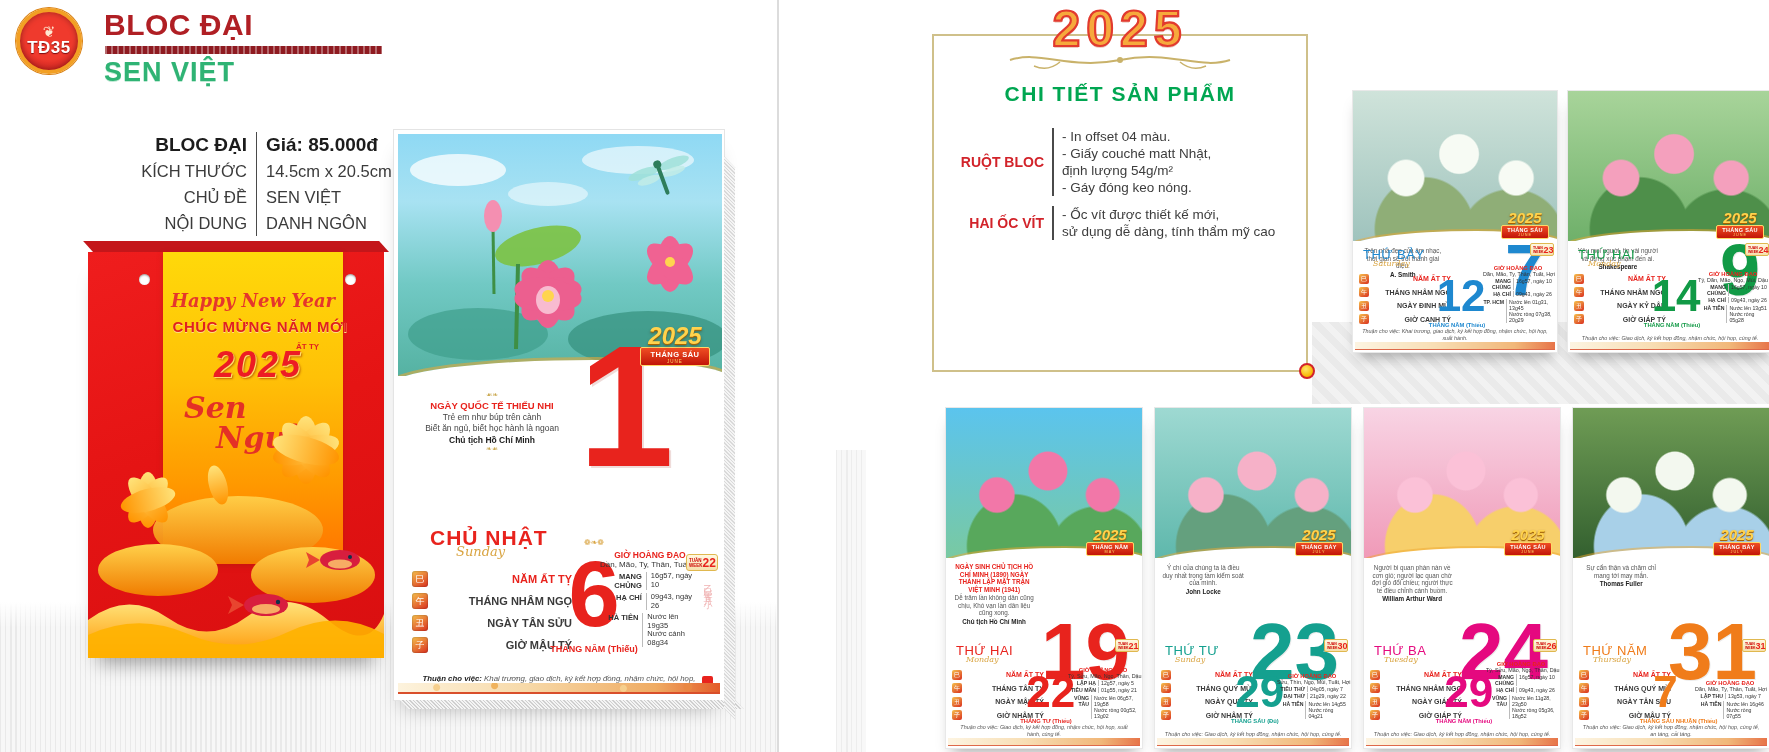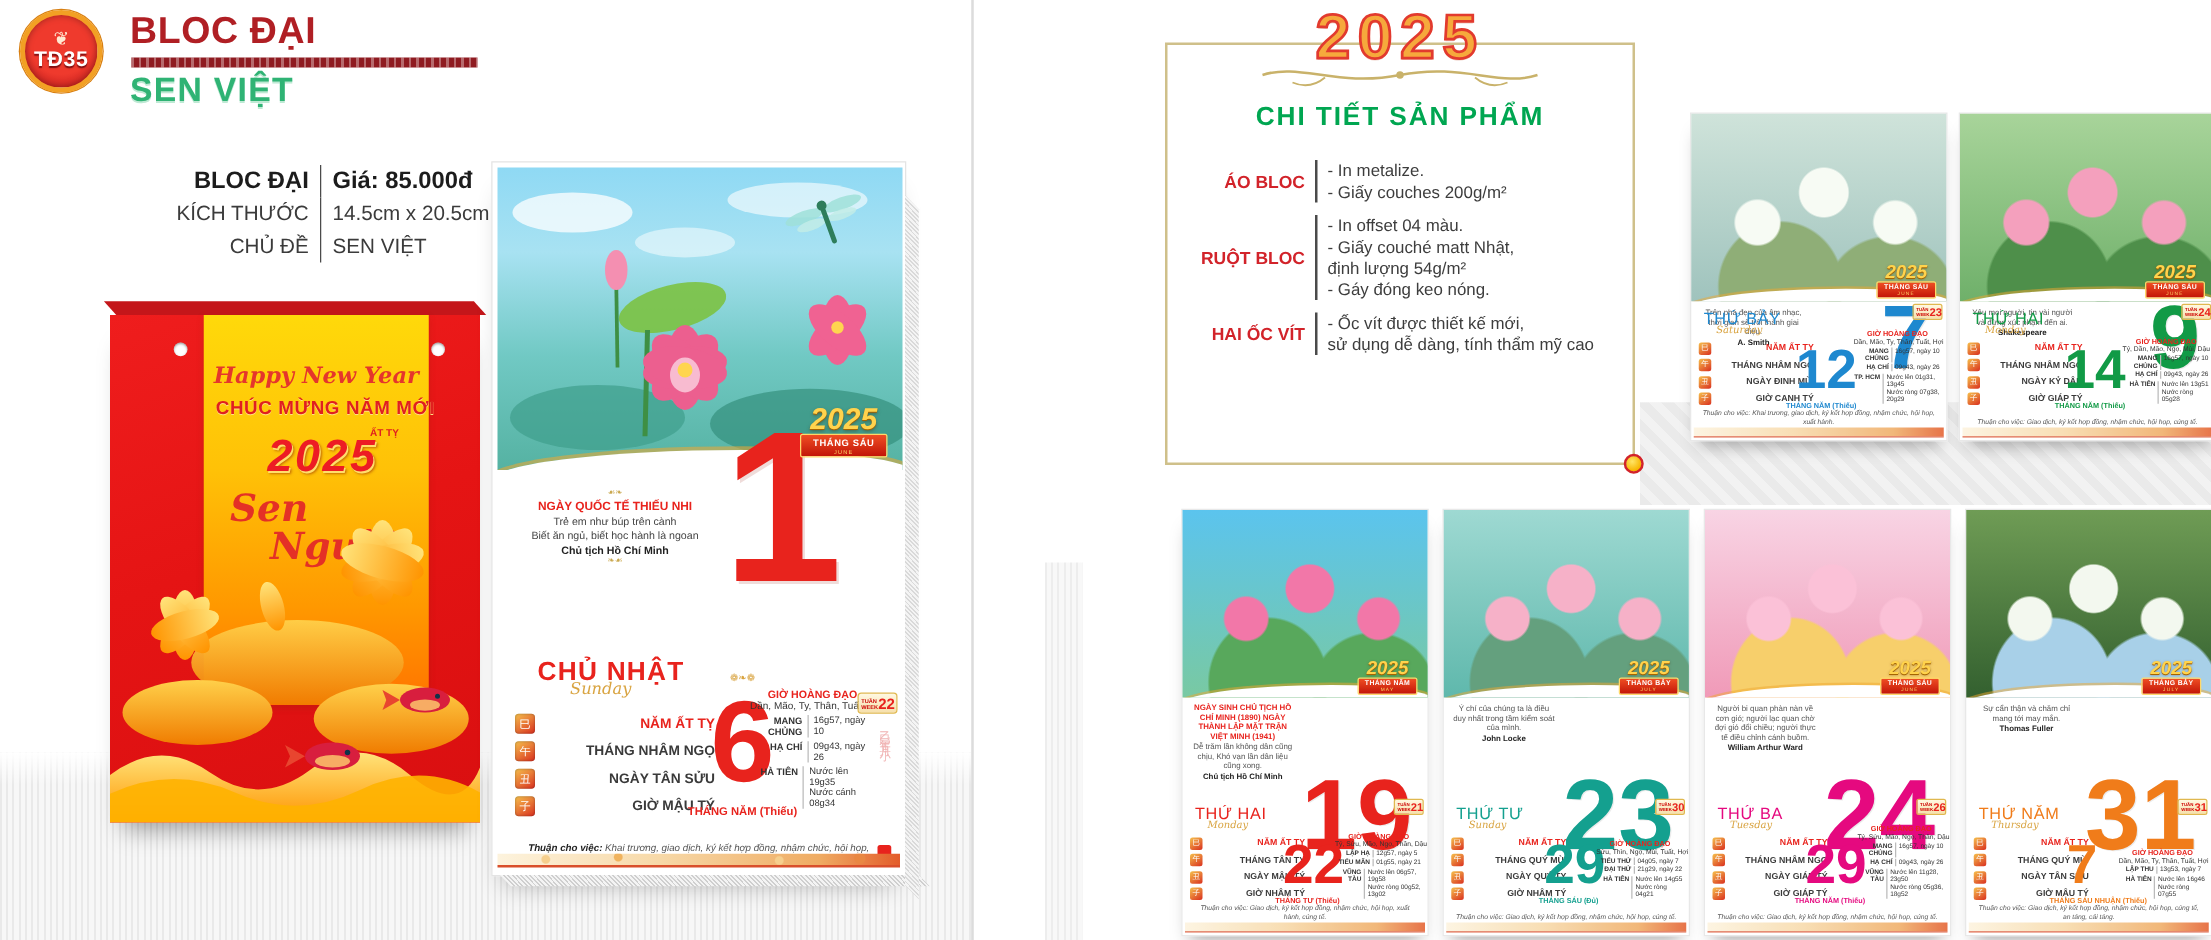--- a/index.html
+++ b/index.html
@@ -234,20 +234,24 @@
       <div class="spec-value" data-name="spec-value">Giá: 85.000đ</div>
     </div>
     <div class="spec-row" data-name="spec-row-size">
       <div class="spec-label" data-name="spec-label">KÍCH THƯỚC</div>
       <div class="spec-value" data-name="spec-value">14.5cm x 20.5cm</div>
     </div>
     <div class="spec-row" data-name="spec-row-theme">
       <div class="spec-label" data-name="spec-label">CHỦ ĐỀ</div>
       <div class="spec-value" data-name="spec-value">SEN VIỆT</div>
     </div>
+    <div class="spec-row" data-name="spec-row-content">
+      <div class="spec-label" data-name="spec-label">NỘI DUNG</div>
+      <div class="spec-value" data-name="spec-value">DANH NGÔN</div>
+    </div>
   </div>
 
   <div class="cover" data-name="calendar-cover">
     <div class="gold-panel" data-name="cover-gold-panel"></div>
     <div class="hole h-left" data-name="hanging-hole"></div>
     <div class="hole h-right" data-name="hanging-hole"></div>
     <div class="cv-script" data-name="cover-greeting-script">Happy New Year</div>
     <div class="cv-greet" data-name="cover-greeting">CHÚC MỪNG NĂM MỚI</div>
     <div class="cv-zodiac" data-name="cover-zodiac-year">ẤT TỴ</div>
     <div class="cv-year" data-name="cover-year">2025</div>
@@ -429,27 +433,20 @@
   <div class="y2025" data-name="year-headline">2025</div>
   <svg class="flourish" data-name="gold-flourish-ornament" viewBox="0 0 240 26">
     <path d="M10,12 C40,2 70,22 120,12 C170,2 200,22 230,12" fill="none" stroke="#c9b26a" stroke-width="2"></path>
     <path d="M60,14 q-12,10 -26,4 M180,14 q12,10 26,4" fill="none" stroke="#c9b26a" stroke-width="1.5"></path>
     <circle cx="120" cy="12" r="3" fill="#c9b26a"></circle>
   </svg>
 
   <div class="dbox" data-name="product-details-box">
     <div class="dbox-title" data-name="details-title">CHI TIẾT SẢN PHẨM</div>
     <div class="drows" data-name="details-rows">
-      <div class="drow" data-name="detail-row-ao-bloc">
-        <div class="dlabel">ÁO BLOC</div>
-        <div class="dvals">
-          <div>- In metalize.</div>
-          <div>- Giấy couches 200g/m²</div>
-        </div>
-      </div>
       <div class="drow" data-name="detail-row-ruot-bloc">
         <div class="dlabel">RUỘT BLOC</div>
         <div class="dvals">
           <div>- In offset 04 màu.</div>
           <div>- Giấy couché matt Nhật,</div>
           <div>  định lượng 54g/m²</div>
           <div>- Gáy đóng keo nóng.</div>
         </div>
       </div>
       <div class="drow" data-name="detail-row-oc-vit">

